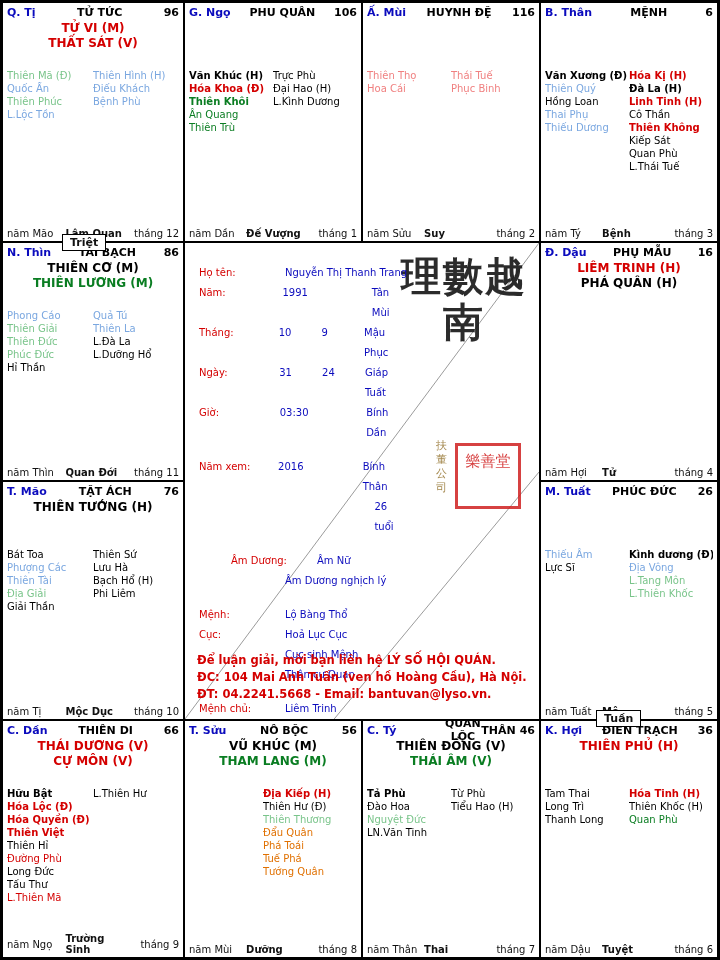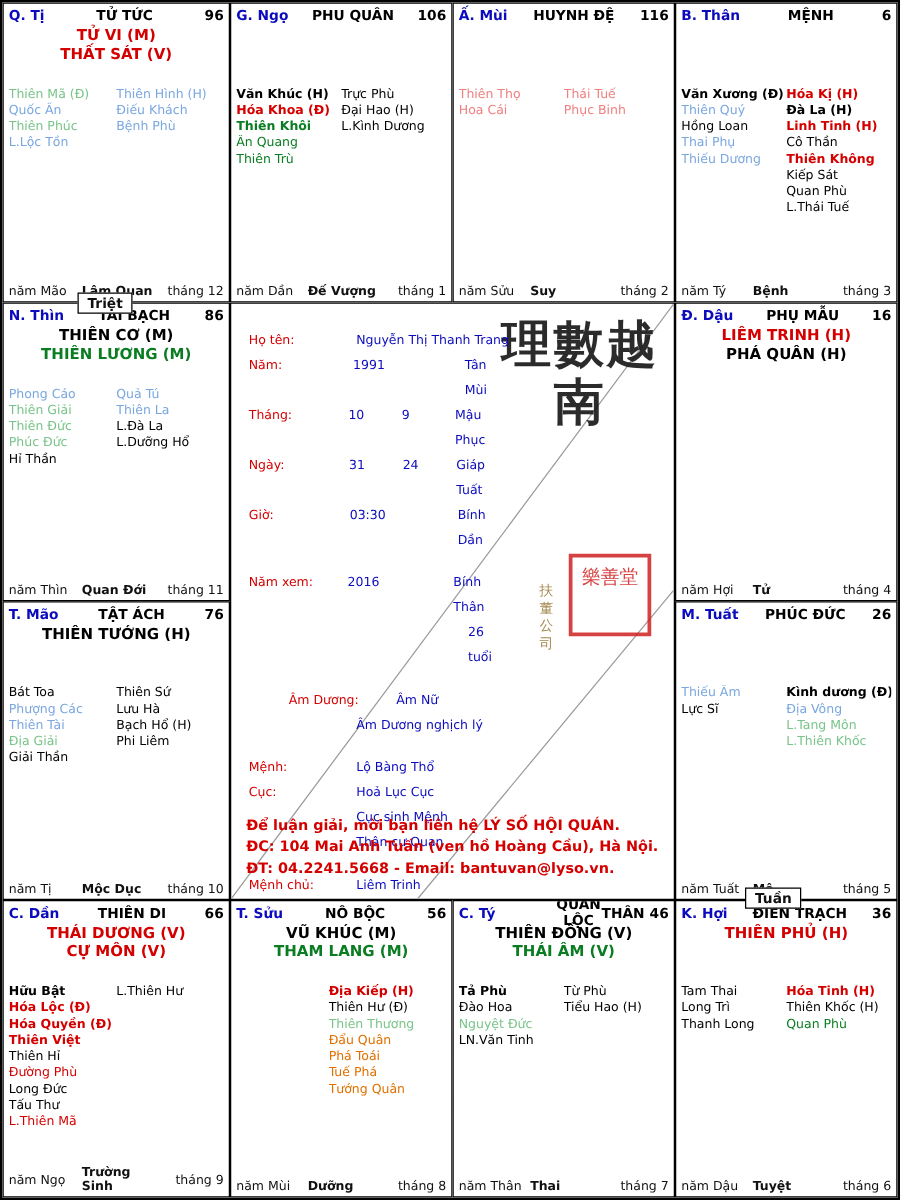--- a/index.html
+++ b/index.html
@@ -112,24 +112,23 @@
     padding-top:7px;
     box-sizing:border-box;
     opacity:.85;
   }
   .sealtxt{
     position:absolute;
     right:92px;top:196px;
     color:#9a7b3a;
     font-size:11px;
     line-height:14px;
-    text-align:center;
+    text-align:right;
     width:20px;
     opacity:.9;
-    margin-top:27px;
   }
   .contact{
     position:absolute;
     left:12px;right:12px;bottom:16px;
     color:#d40000;
     font-size:11.5px;
     line-height:17px;
     font-weight:bold;
     text-align:left;
   }

